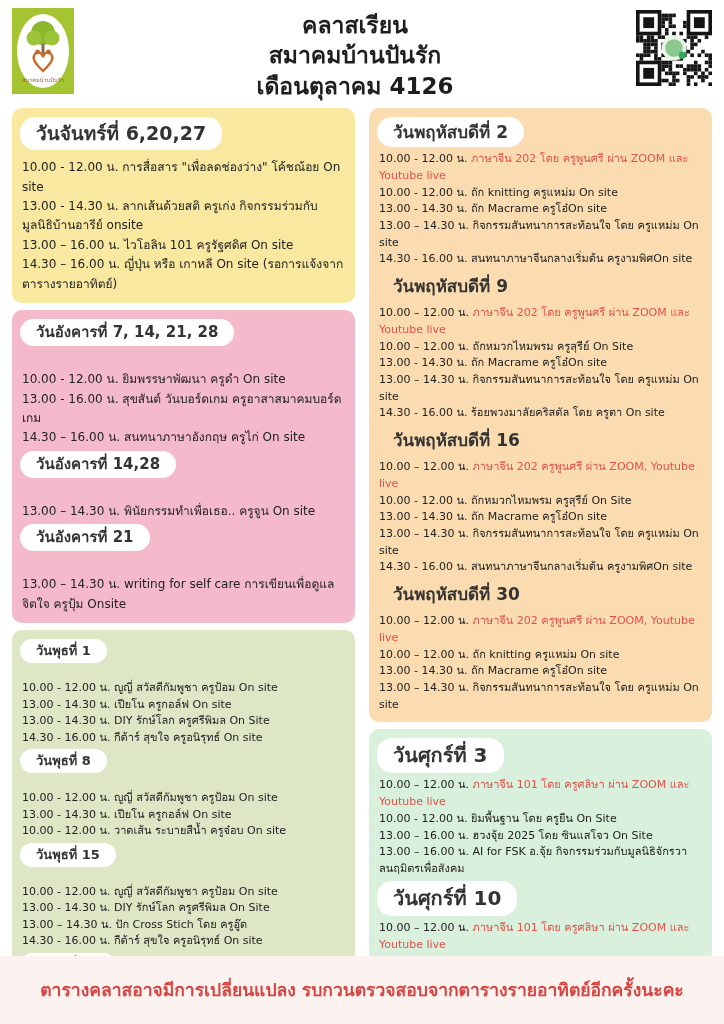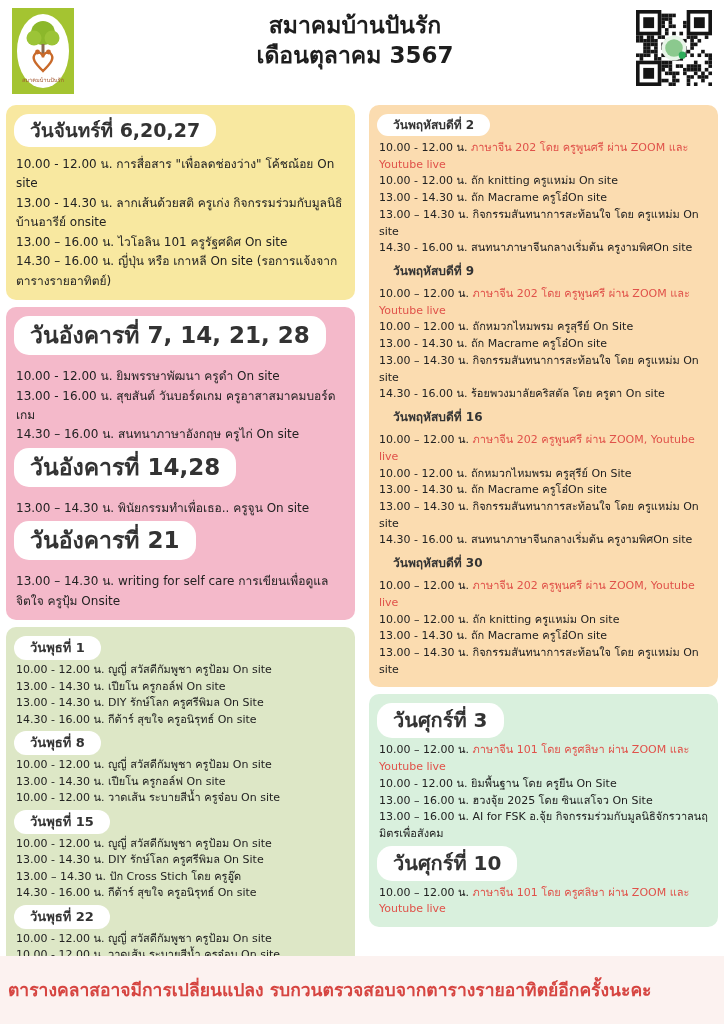--- a/index.html
+++ b/index.html
@@ -10,39 +10,39 @@
   *{box-sizing:border-box;}
   html,body{margin:0;padding:0;}
   body{width:724px;height:1024px;background:#fff;font-family:"DejaVu Sans","Liberation Sans",sans-serif;}
   .page{width:724px;height:1024px;background:#fff;overflow:hidden;display:flex;flex-direction:column;}
   header{display:flex;align-items:flex-start;padding:8px 12px 2px;}
   .logo{flex:0 0 64px;}
   .qr{flex:0 0 78px;display:flex;justify-content:flex-end;padding-top:2px;}
   .titles{flex:1;text-align:center;padding-top:2px;}
   .t-line{font-size:23px;font-weight:bold;color:#1e1e1e;line-height:1.32;}
   .holiday{font-size:21px;font-weight:bold;color:var(--holiday-red);margin-top:3px;}
-  main{flex:1;display:flex;gap:14px;padding:5px 6px 4px;overflow:hidden;align-items:flex-start;}
+  main{flex:1;display:flex;gap:14px;padding:5px 12px 4px;overflow:hidden;align-items:flex-start;}
   .col{flex:1;min-width:0;display:flex;flex-direction:column;gap:7px;}
   .day-block{border-radius:10px;padding:6px 10px 9px;}
   .group-title{display:inline-block;background:#fff;border-radius:15px;padding:1px 16px 2px;font-weight:bold;color:#333;margin:3px 0 4px -2px;max-width:95%;}
   .group-title.no-pill{background:transparent;padding-left:2px;margin-left:12px;}
   .item{color:#222;line-height:1.5;font-size:11px;}
   .time{white-space:nowrap;}
   .desc.red{color:var(--highlight-red);}
   .s-monday .group-title{font-size:19px;margin-bottom:8px;}
   .s-monday .item{font-size:12px;line-height:1.62;}
-  .s-tuesday .group-title{font-size:23px;margin-bottom:12px;}
+  .s-tuesday .group-title{font-size:15px;margin-bottom:24px;}
   .s-tuesday .item{font-size:12px;line-height:1.62;}
-  .s-wednesday .group-title{font-size:13px;margin-bottom:2px;}
+  .s-wednesday .group-title{font-size:13px;margin-bottom:17px;}
   .s-wednesday .item{font-size:11px;line-height:1.5;}
-  .s-thursday .group-title{font-size:12px;}
+  .s-thursday .group-title{font-size:17px;}
   .s-thursday .item{font-size:11px;line-height:1.52;}
   .s-friday .group-title{font-size:20px;}
   .s-friday .item{font-size:11px;line-height:1.52;}
-  footer{background:var(--footer-bg);padding:20px 8px;text-align:left;}
+  footer{background:var(--footer-bg);padding:20px 8px;text-align:center;}
   .footer-note{color:var(--footer-red);font-weight:bold;font-size:17.5px;}
 </style>
 </head>
 <body>
 
 <div class="page">
   <header>
     <div class="logo">
       <svg width="62" height="86" viewBox="0 0 62 86">
         <rect width="62" height="86" fill="#A4C431"></rect>
@@ -51,22 +51,23 @@
         <circle cx="22" cy="30" r="7.5" fill="#9CC437"></circle>
         <circle cx="40" cy="30" r="7.5" fill="#9CC437"></circle>
         <line x1="31" y1="36" x2="31" y2="48" stroke="#8A6A4F" stroke-width="3"></line>
         <path d="M31 63 C 23 55, 19 50, 23.5 45.5 C 26.5 42.8, 31 45.5, 31 49.5 C 31 45.5, 35.5 42.8, 38.5 45.5 C 43 50, 39 55, 31 63 Z" fill="none" stroke="#C96A2A" stroke-width="2.4"></path>
         <circle cx="25.5" cy="44" r="2.4" fill="#C96A2A"></circle>
         <circle cx="36.5" cy="44" r="2.4" fill="#C96A2A"></circle>
         <text x="31" y="74" text-anchor="middle" font-size="5.6" fill="#A0522D">สมาคมบ้านปันรัก</text>
       </svg>
     </div>
     <div class="titles">
+      <div class="t-line">คลาสเรียน</div>
       <div class="t-line">สมาคมบ้านปันรัก</div>
-      <div class="t-line">เดือนตุลาคม 3567</div>
+      <div class="t-line">เดือนตุลาคม 4126</div>
     </div>
     <div class="qr" id="qr">
         <svg width="76" height="76" viewBox="0 0 73.5 73.5">
           <rect x="0" y="0" width="73.5" height="73.5" fill="#ffffff"></rect>
           <rect x="24.5" y="3.5" width="3.5" height="3.5" fill="#151515"></rect>
           <rect x="28" y="3.5" width="3.5" height="3.5" fill="#151515"></rect>
           <rect x="31.5" y="3.5" width="3.5" height="3.5" fill="#151515"></rect>
           <rect x="35" y="3.5" width="3.5" height="3.5" fill="#151515"></rect>
           <rect x="24.5" y="7" width="3.5" height="3.5" fill="#151515"></rect>
           <rect x="28" y="7" width="3.5" height="3.5" fill="#151515"></rect>

